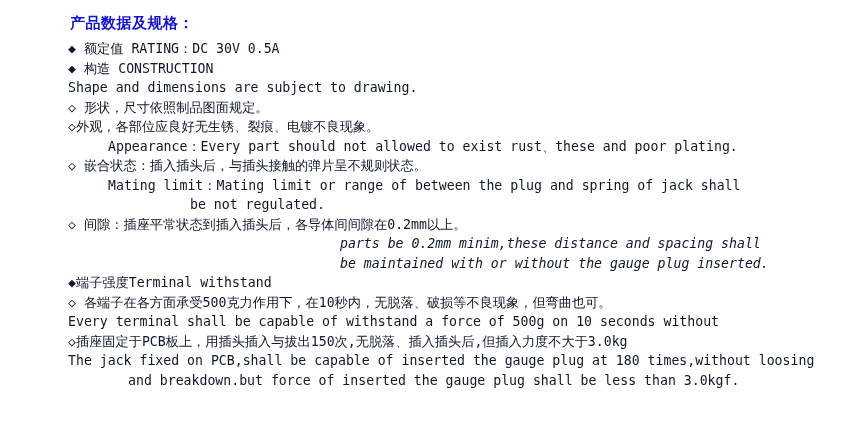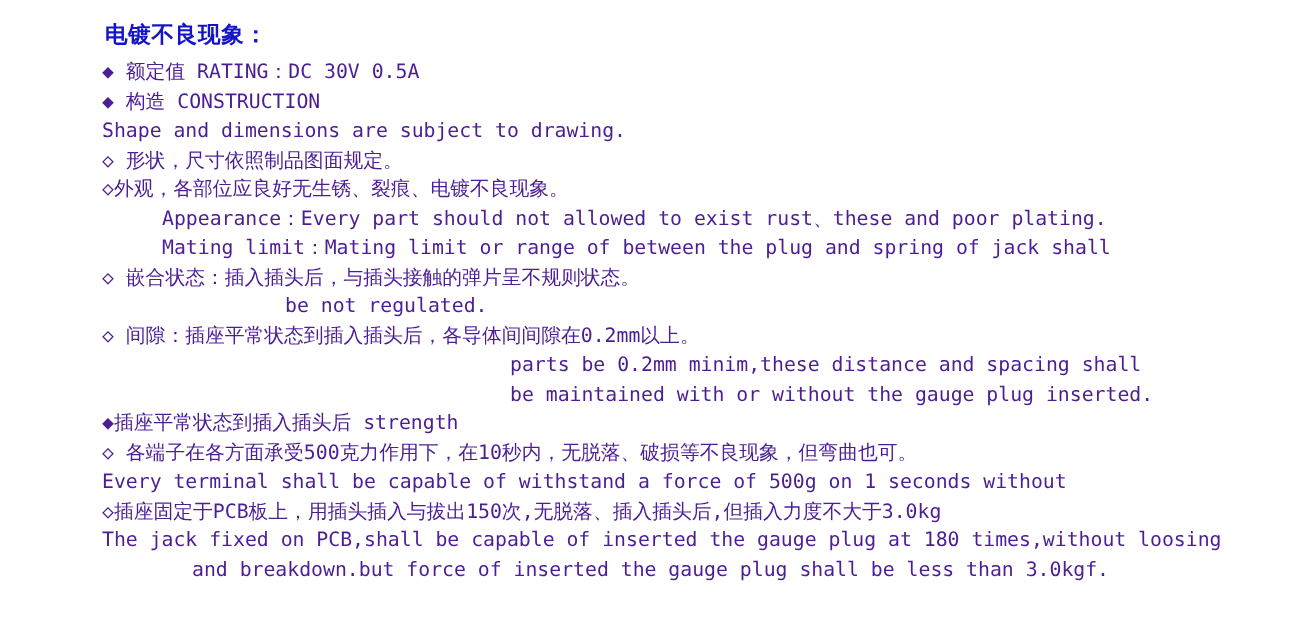--- a/index.html
+++ b/index.html
@@ -26,48 +26,48 @@
     font-weight: bold;
     font-size: 15px;
     color: #1414c8;
     letter-spacing: 0.5px;
     margin: 0 0 6px 2px;
   }
   .line {
     font-size: 13.2px;
     line-height: 19.5px;
     white-space: pre;
-    color: #4c1d95;
+    color: #0f172a;
     letter-spacing: 0px;
   }
   .ind1 { padding-left: 0px; }
   .ind2 { padding-left: 26px; }
   .ind3 { padding-left: 40px; }
   .ind4 { padding-left: 122px; }
-  .ind5 { padding-left: 272px; }
+  .ind5 { padding-left: 272px; font-style: italic; }
   .ind6 { padding-left: 60px; }
 </style>
 </head>
 <body>
 
 <div class="page">
-  <div class="title">电镀不良现象：</div>
+  <div class="title">产品数据及规格：</div>
   <div class="body">
       <div class="line ind1">◆ 额定值 RATING：DC 30V 0.5A</div>
       <div class="line ind1">◆ 构造 CONSTRUCTION</div>
       <div class="line ind1">Shape and dimensions are subject to drawing.</div>
       <div class="line ind1">◇ 形状，尺寸依照制品图面规定。</div>
       <div class="line ind1">◇外观，各部位应良好无生锈、裂痕、电镀不良现象。</div>
       <div class="line ind3">Appearance：Every part should not allowed to exist rust、these and poor plating.</div>
+      <div class="line ind1">◇ 嵌合状态：插入插头后，与插头接触的弹片呈不规则状态。</div>
       <div class="line ind3">Mating limit：Mating limit or range of between the plug and spring of jack shall</div>
-      <div class="line ind1">◇ 嵌合状态：插入插头后，与插头接触的弹片呈不规则状态。</div>
       <div class="line ind4">be not regulated.</div>
       <div class="line ind1">◇ 间隙：插座平常状态到插入插头后，各导体间间隙在0.2mm以上。</div>
       <div class="line ind5">parts be 0.2mm minim,these distance and spacing shall</div>
       <div class="line ind5">be maintained with or without the gauge plug inserted.</div>
-      <div class="line ind1">◆插座平常状态到插入插头后 strength</div>
+      <div class="line ind1">◆端子强度Terminal withstand</div>
       <div class="line ind1">◇ 各端子在各方面承受500克力作用下，在10秒内，无脱落、破损等不良现象，但弯曲也可。</div>
-      <div class="line ind1">Every terminal shall be capable of withstand a force of 500g on 1 seconds without</div>
+      <div class="line ind1">Every terminal shall be capable of withstand a force of 500g on 10 seconds without</div>
       <div class="line ind1">◇插座固定于PCB板上，用插头插入与拔出150次,无脱落、插入插头后,但插入力度不大于3.0kg</div>
       <div class="line ind1">The jack fixed on PCB,shall be capable of inserted the gauge plug at 180 times,without loosing</div>
       <div class="line ind6">and breakdown.but force of inserted the gauge plug shall be less than 3.0kgf.</div>
     </div>
 </div>
 
 </body></html>

